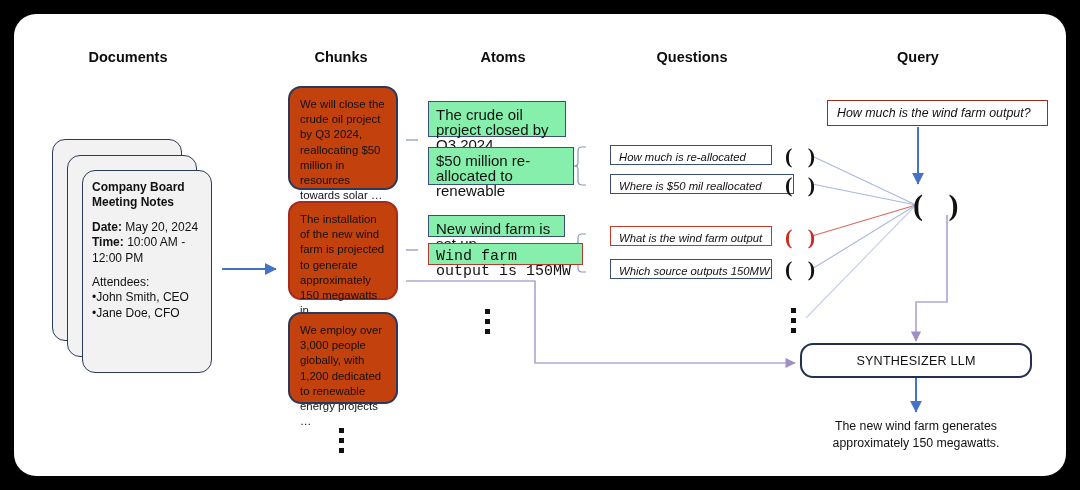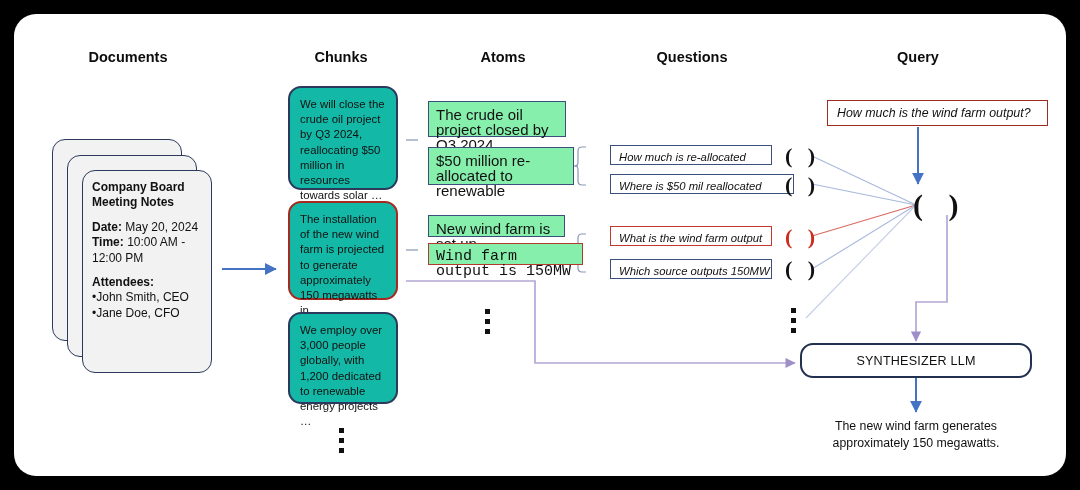--- a/index.html
+++ b/index.html
@@ -16,21 +16,21 @@
 
   
   .doc{position:absolute;background:#f2f2f2;border:1.6px solid #2b3a5c;
        border-radius:13px;width:128px;height:200px;}
   #doctext{position:absolute;left:168px;top:170px;width:112px;
            font-size:12px;line-height:15.4px;color:#111;}
   #doctext b{font-weight:bold;}
   .sp{height:9px;}
 
   
-  .chunk{position:absolute;width:110px;border-radius:13px;background:#14b8a6;
+  .chunk{position:absolute;width:110px;border-radius:13px;background:#c2410c;
          border:2px solid #2b3a5c;box-sizing:border-box;
          font-size:11.4px;line-height:15.2px;color:#111;padding:9px 8px 8px 10px;}
   .chunk.red{border-color:#a52a1f;}
 
   
   .atom{position:absolute;background:#86efac;border:1.5px solid #3a4f7a;
         box-sizing:border-box;font-size:15px;line-height:15px;color:#111;
         padding:5px 7px;}
   .atom.red{border-color:#b03a2e;}
 
@@ -117,21 +117,21 @@
   <div class="doc" style="left:82px;top:170px;height:201px;"></div>
 
   <div id="doctext" style="left:92px;top:180px;">
     <div style="font-weight:bold;">Company Board</div>
     <div style="font-weight:bold;">Meeting Notes</div>
     <div class="sp"></div>
     <div><b>Date:</b><span> May 20, 2024</span></div>
     <div><b>Time:</b><span> 10:00 AM -</span></div>
     <div>12:00 PM</div>
     <div class="sp"></div>
-    <div style="font-weight:bold;">Attendees:</div>
+    <div style="font-weight:normal;">Attendees:</div>
     <div>•John Smith, CEO</div>
     <div>•Jane Doe, CFO</div>
   </div>
 
   <div class="chunk" style="left:288px;top:86px;height:104px;">We will close the crude oil project by Q3 2024, reallocating $50 million in resources towards solar …</div>
   <div class="chunk red" style="left:288px;top:201px;height:99px;">The installation of the new wind farm is projected to generate approximately 150 megawatts in …</div>
   <div class="chunk" style="left:288px;top:312px;height:92px;">We employ over 3,000 people globally, with 1,200 dedicated to renewable energy projects …</div>
   <div class="dots" style="left:339px;top:428px;">
       <i></i>
       <i></i>

